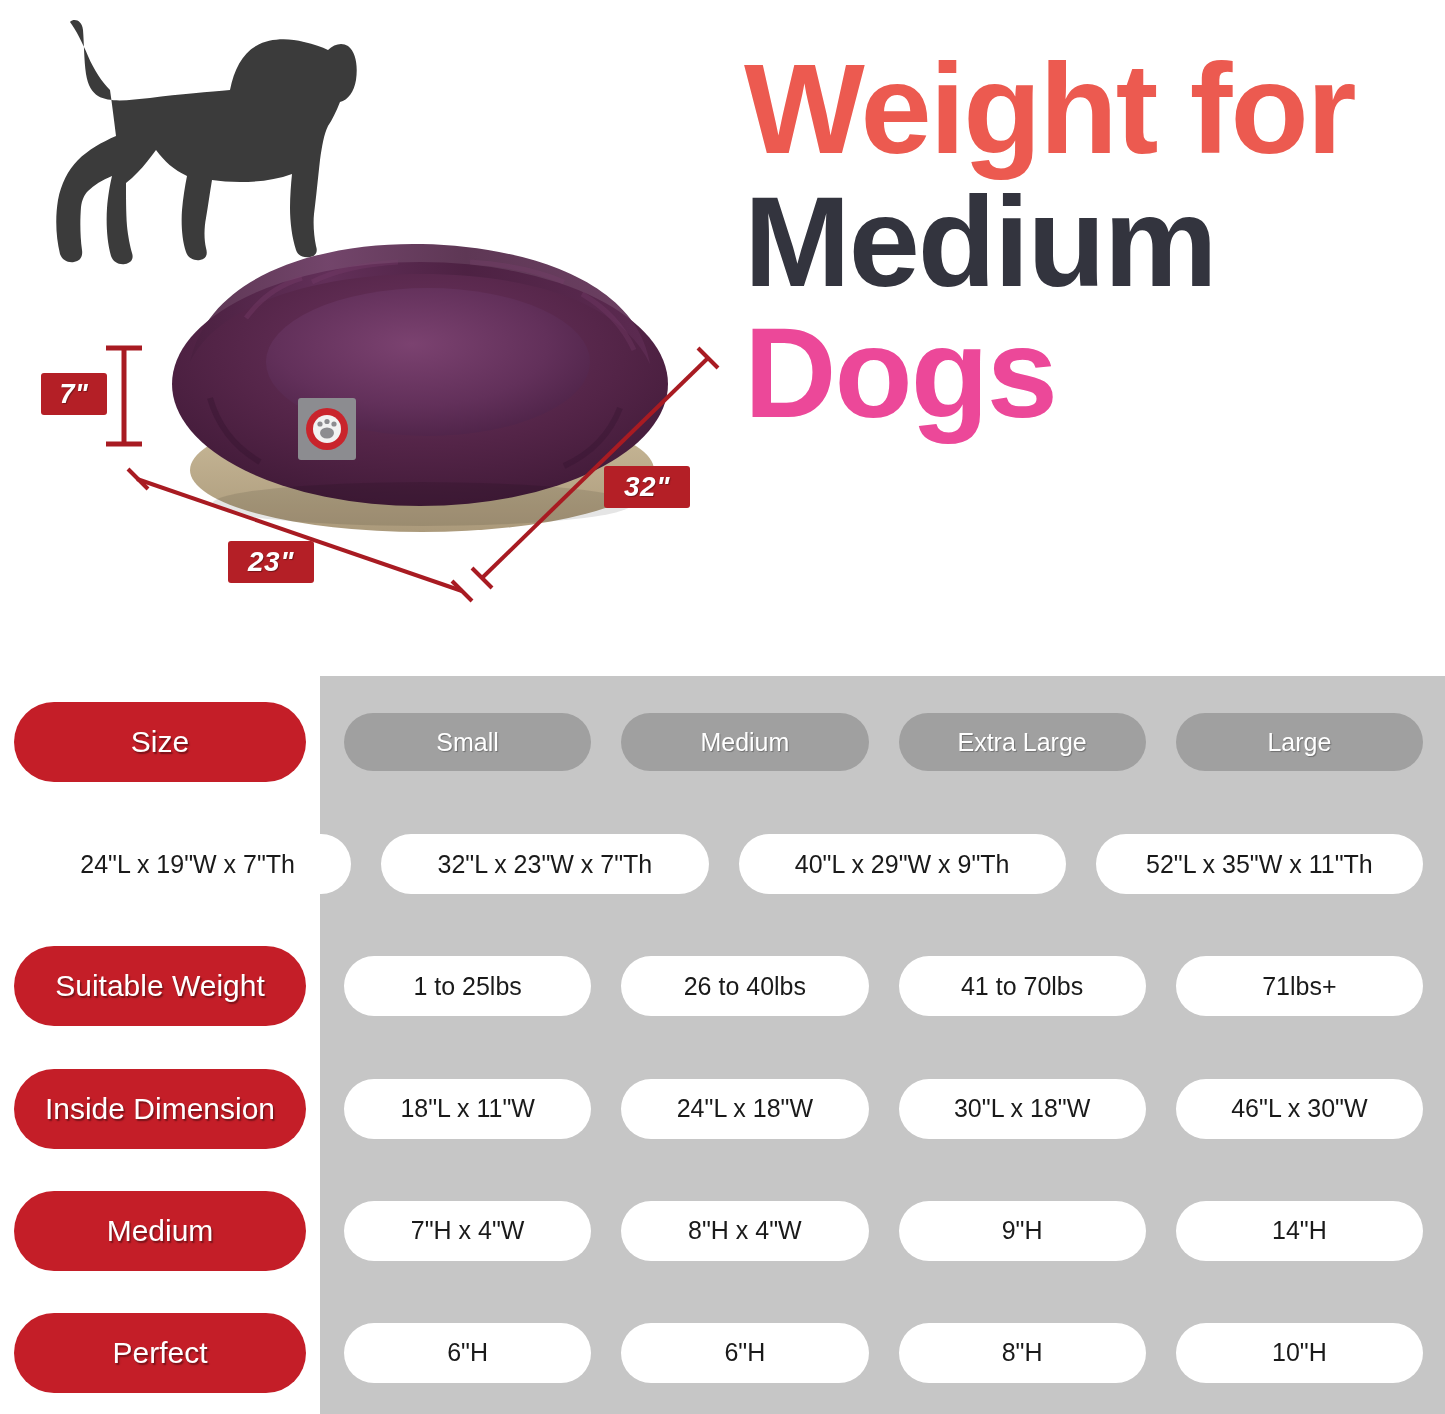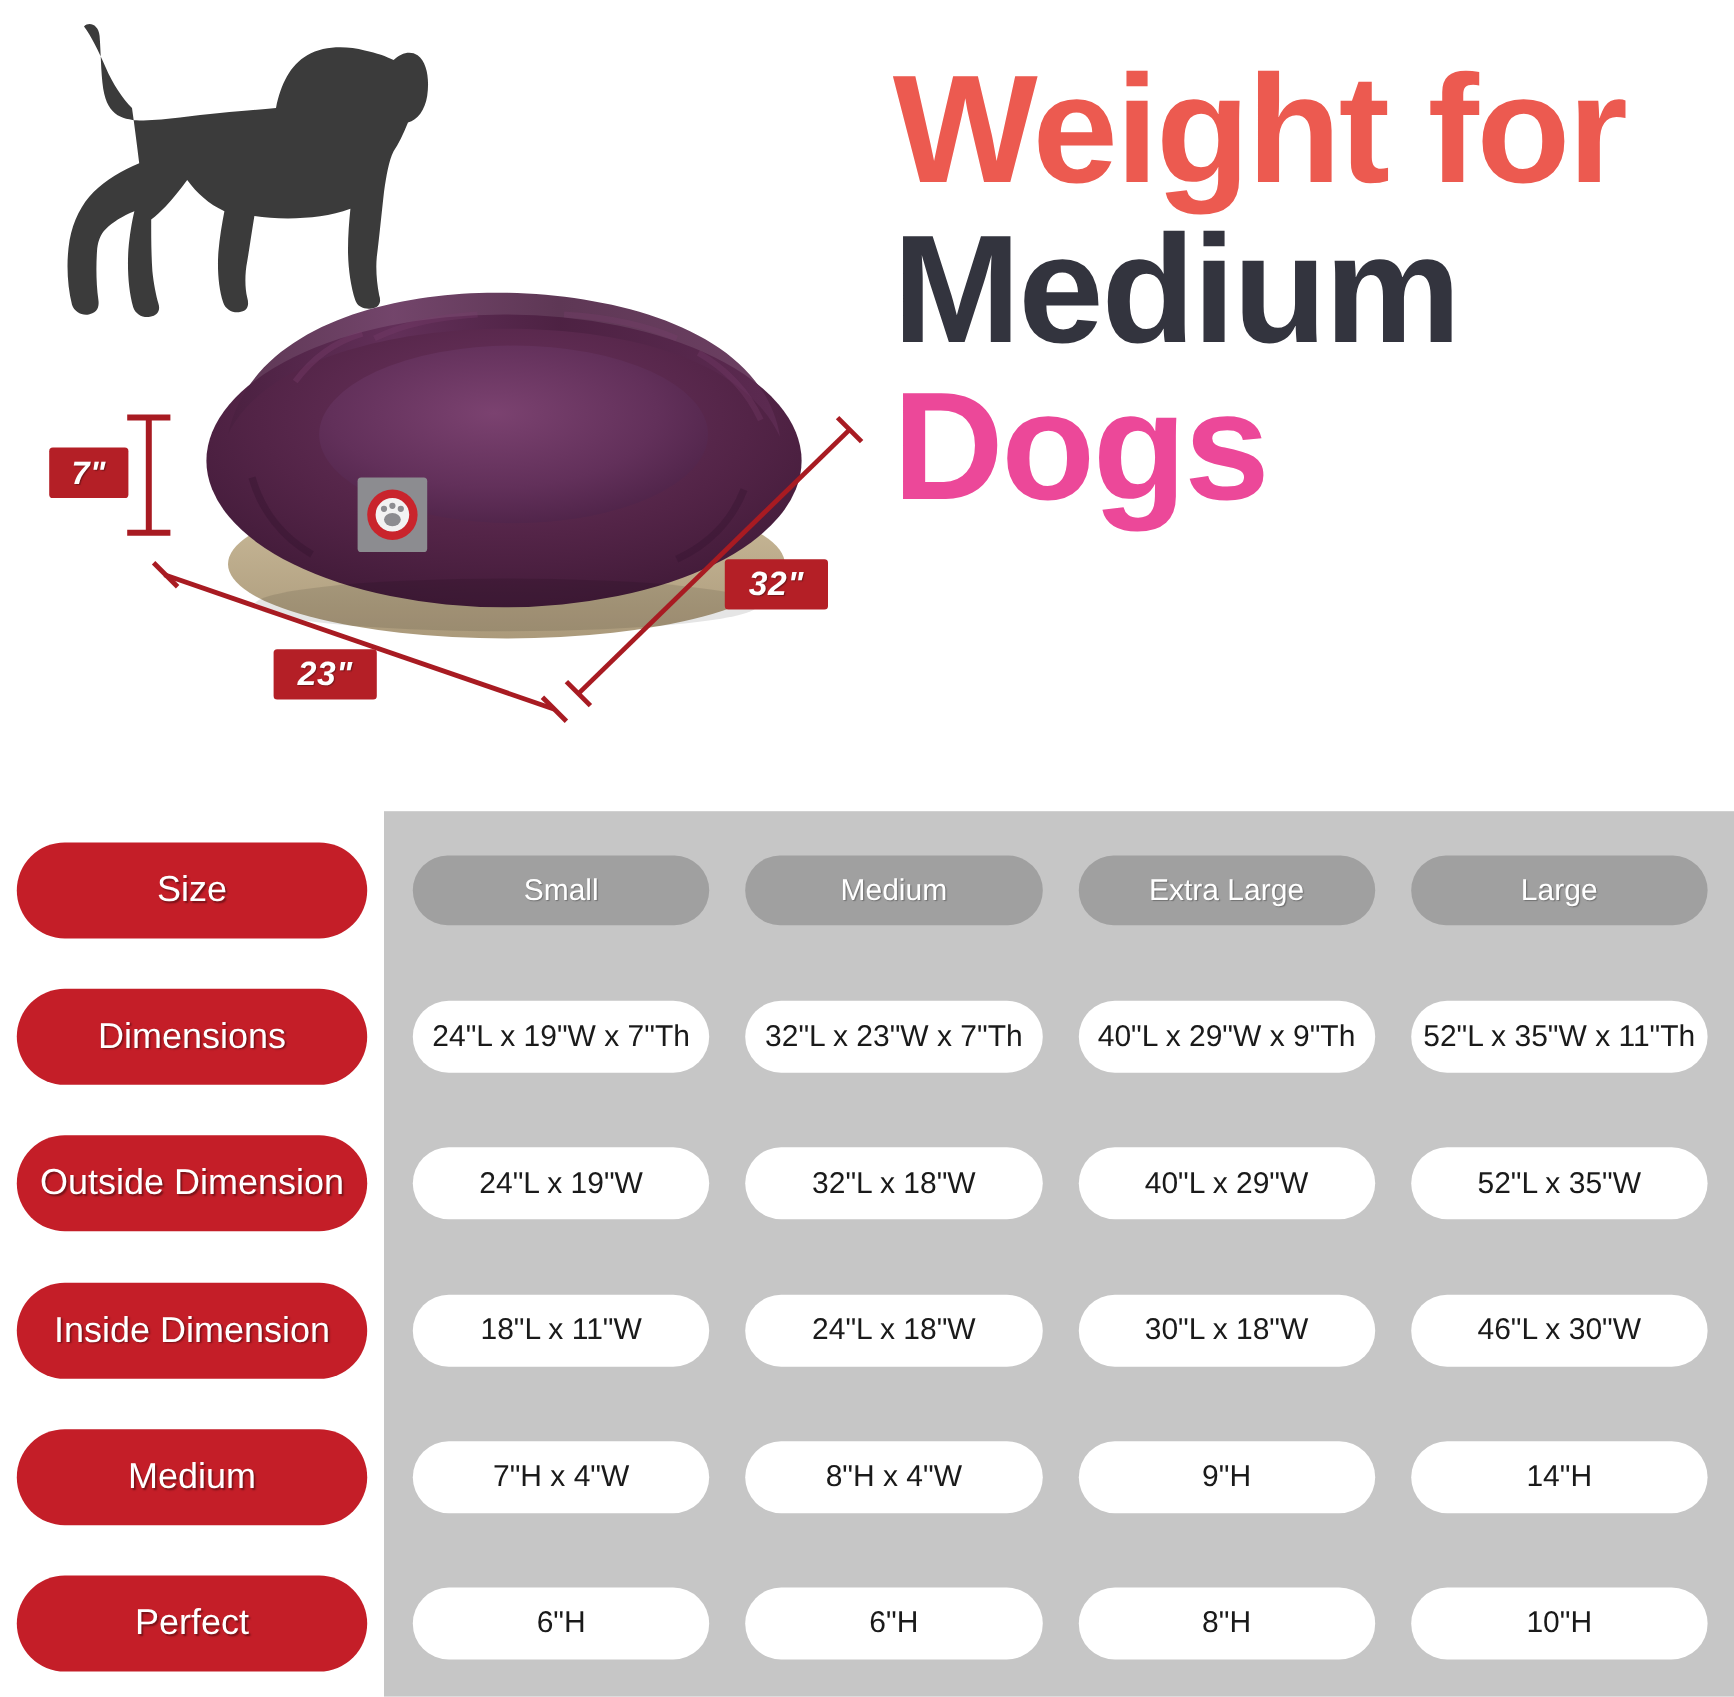--- a/index.html
+++ b/index.html
@@ -332,39 +332,36 @@
           <div class="row-label-pill">Size</div>
         </div>
         <div class="row-values-cell">
           <div class="value-pill">Small</div>
           <div class="value-pill">Medium</div>
           <div class="value-pill">Extra Large</div>
           <div class="value-pill">Large</div>
         </div>
       </div>
       <div class="spec-row">
-        <div class="row-label-cell">
-          <div class="row-label-pill">Dimensions</div>
-        </div>
         <div class="row-values-cell">
           <div class="value-pill">24"L x 19"W x 7"Th</div>
           <div class="value-pill">32"L x 23"W x 7"Th</div>
           <div class="value-pill">40"L x 29"W x 9"Th</div>
           <div class="value-pill">52"L x 35"W x 11"Th</div>
         </div>
       </div>
       <div class="spec-row">
         <div class="row-label-cell">
-          <div class="row-label-pill">Outside Dimension</div>
-        </div>
-        <div class="row-values-cell">
-          <div class="value-pill">24"L x 19"W</div>
-          <div class="value-pill">32"L x 18"W</div>
-          <div class="value-pill">40"L x 29"W</div>
-          <div class="value-pill">52"L x 35"W</div>
+          <div class="row-label-pill">Suitable Weight</div>
+        </div>
+        <div class="row-values-cell">
+          <div class="value-pill">1 to 25lbs</div>
+          <div class="value-pill">26 to 40lbs</div>
+          <div class="value-pill">41 to 70lbs</div>
+          <div class="value-pill">71lbs+</div>
         </div>
       </div>
       <div class="spec-row">
         <div class="row-label-cell">
           <div class="row-label-pill">Inside Dimension</div>
         </div>
         <div class="row-values-cell">
           <div class="value-pill">18"L x 11"W</div>
           <div class="value-pill">24"L x 18"W</div>
           <div class="value-pill">30"L x 18"W</div>

